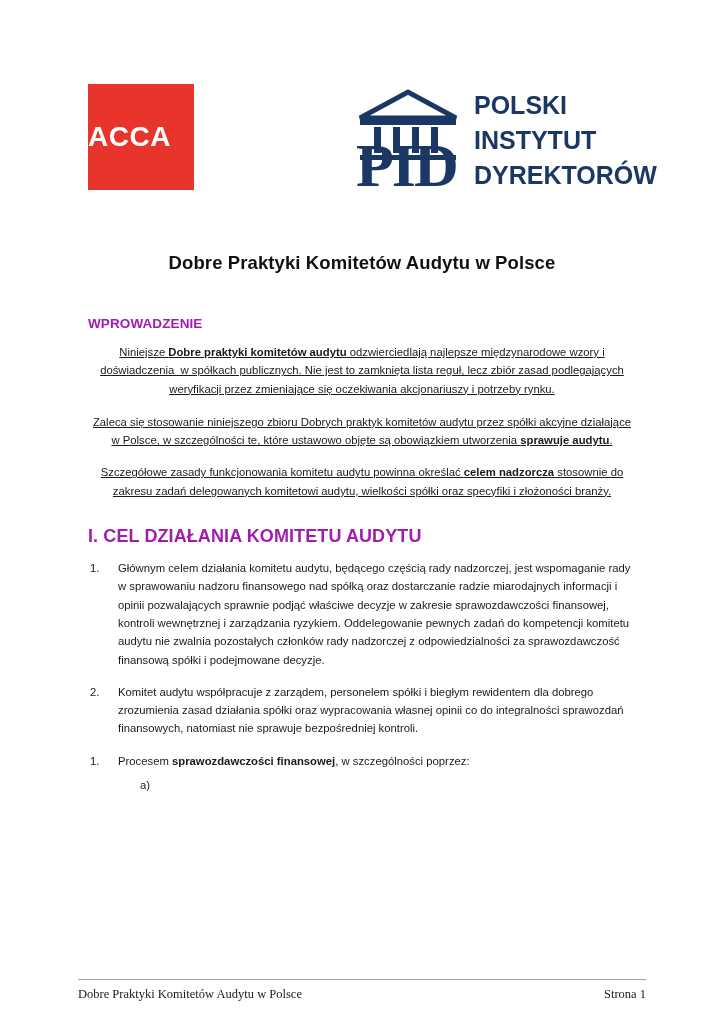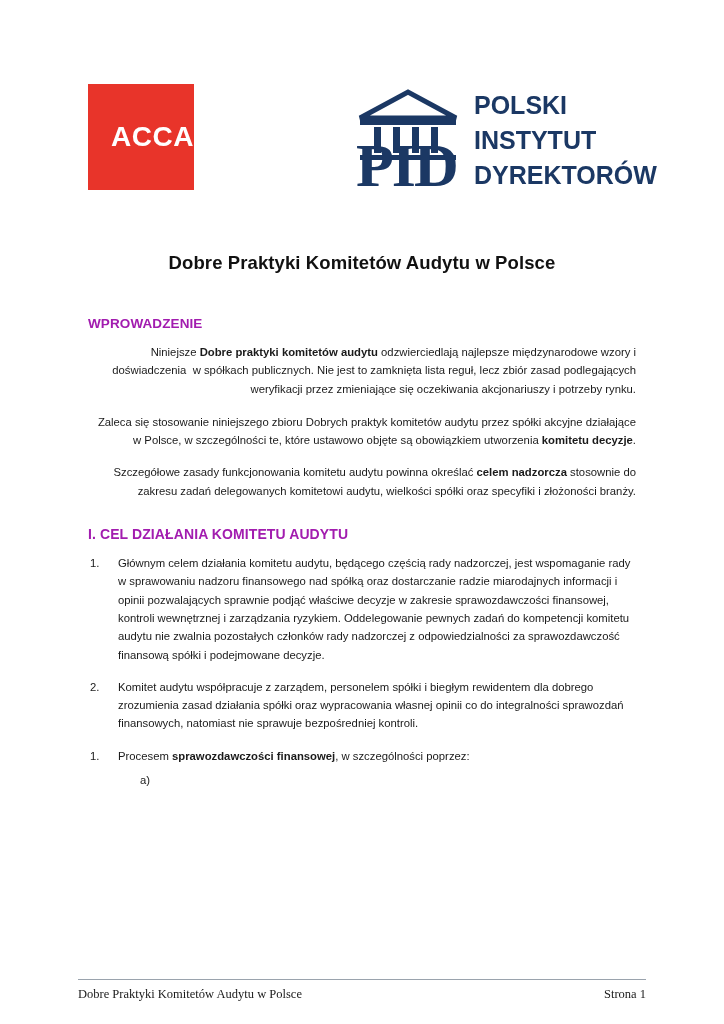--- a/index.html
+++ b/index.html
@@ -31,21 +31,21 @@
   .acca-logo {
     position: absolute;
     left: 0;
     top: 0;
     width: 106px;
     height: 106px;
     background: #e8342a;
     color: #ffffff;
     display: flex;
     align-items: center;
-    justify-content: flex-end;
+    justify-content: flex-start;
     font-weight: bold;
     font-size: 28px;
     letter-spacing: 0.5px;
     font-family: "Liberation Sans", sans-serif;
   }
   .pid-logo {
     position: absolute;
     left: 264px;
     top: 2px;
     height: 104px;
@@ -68,28 +68,29 @@
   }
   h2.section-head {
     font-size: 13.5px;
     font-weight: bold;
     margin: 0 0 12px 0;
     color: #a21caf;
     letter-spacing: 0.1px;
   }
   h2.section-head.roman {
     margin-top: 26px;
-    font-size: 14px;
+    font-size: 18px;
   }
   p.body {
     font-size: 11.3px;
     line-height: 1.62;
     margin: 0 0 14px 0;
     color: #1a1a1a;
-    text-align: right;
+    text-align: center;
+    text-decoration: underline;
   }
   p.body.intro-lead { margin-bottom: 15px; }
   b { font-weight: bold; }
   ol.numbered {
     list-style: none;
     margin: 0 0 0 0;
     padding: 0;
   }
   ol.numbered > li {
     position: relative;
@@ -177,21 +178,21 @@
   </div>
 
   <div class="doc">
 
     <h1 class="doc-title">Dobre Praktyki Komitetów Audytu w Polsce</h1>
 
     <h2 class="section-head">WPROWADZENIE</h2>
 
     <p class="body intro-lead">Niniejsze <b>Dobre praktyki komitetów audytu</b> odzwierciedlają najlepsze międzynarodowe wzory i doświadczenia&nbsp; w spółkach publicznych. Nie jest to zamknięta lista reguł, lecz zbiór zasad podlegających weryfikacji przez zmieniające się oczekiwania akcjonariuszy i potrzeby rynku.</p>
 
-    <p class="body">Zaleca się stosowanie niniejszego zbioru Dobrych praktyk komitetów audytu przez spółki akcyjne działające w Polsce, w szczególności te, które ustawowo objęte są obowiązkiem utworzenia <b>komitetu decyzje</b>.</p>
+    <p class="body">Zaleca się stosowanie niniejszego zbioru Dobrych praktyk komitetów audytu przez spółki akcyjne działające w Polsce, w szczególności te, które ustawowo objęte są obowiązkiem utworzenia <b>sprawuje audytu</b>.</p>
 
     <p class="body">Szczegółowe zasady funkcjonowania komitetu audytu powinna określać <b>celem nadzorcza</b> stosownie do zakresu zadań delegowanych komitetowi audytu, wielkości spółki oraz specyfiki i złożoności branży.</p>
 
     <h2 class="section-head roman">I. CEL DZIAŁANIA KOMITETU AUDYTU</h2>
 
     <ol class="numbered">
       <li>
         <span class="marker">1.</span>
         <span>Głównym celem działania komitetu audytu, będącego częścią rady nadzorczej,  jest wspomaganie rady w sprawowaniu nadzoru finansowego nad spółką oraz dostarczanie radzie miarodajnych informacji i opinii pozwalających sprawnie podjąć właściwe decyzje w zakresie sprawozdawczości finansowej, kontroli wewnętrznej i zarządzania ryzykiem. Oddelegowanie pewnych zadań do kompetencji komitetu audytu nie zwalnia pozostałych członków rady nadzorczej z odpowiedzialności za sprawozdawczość finansową spółki i podejmowane decyzje.</span>
       </li>

